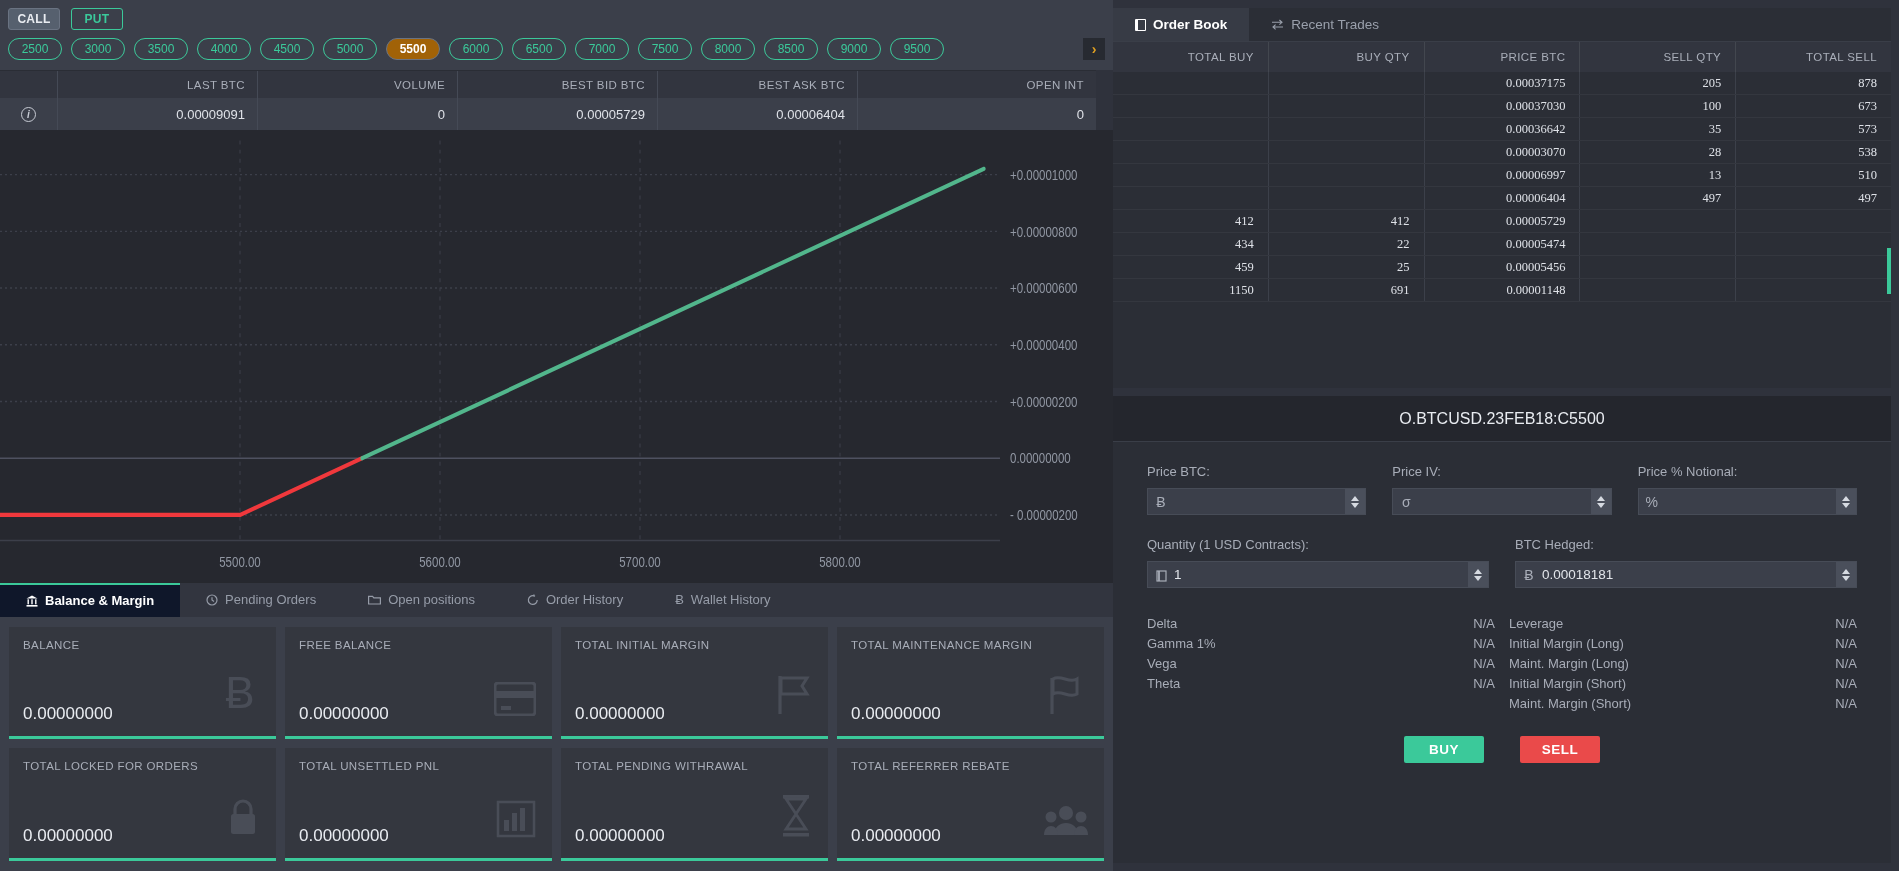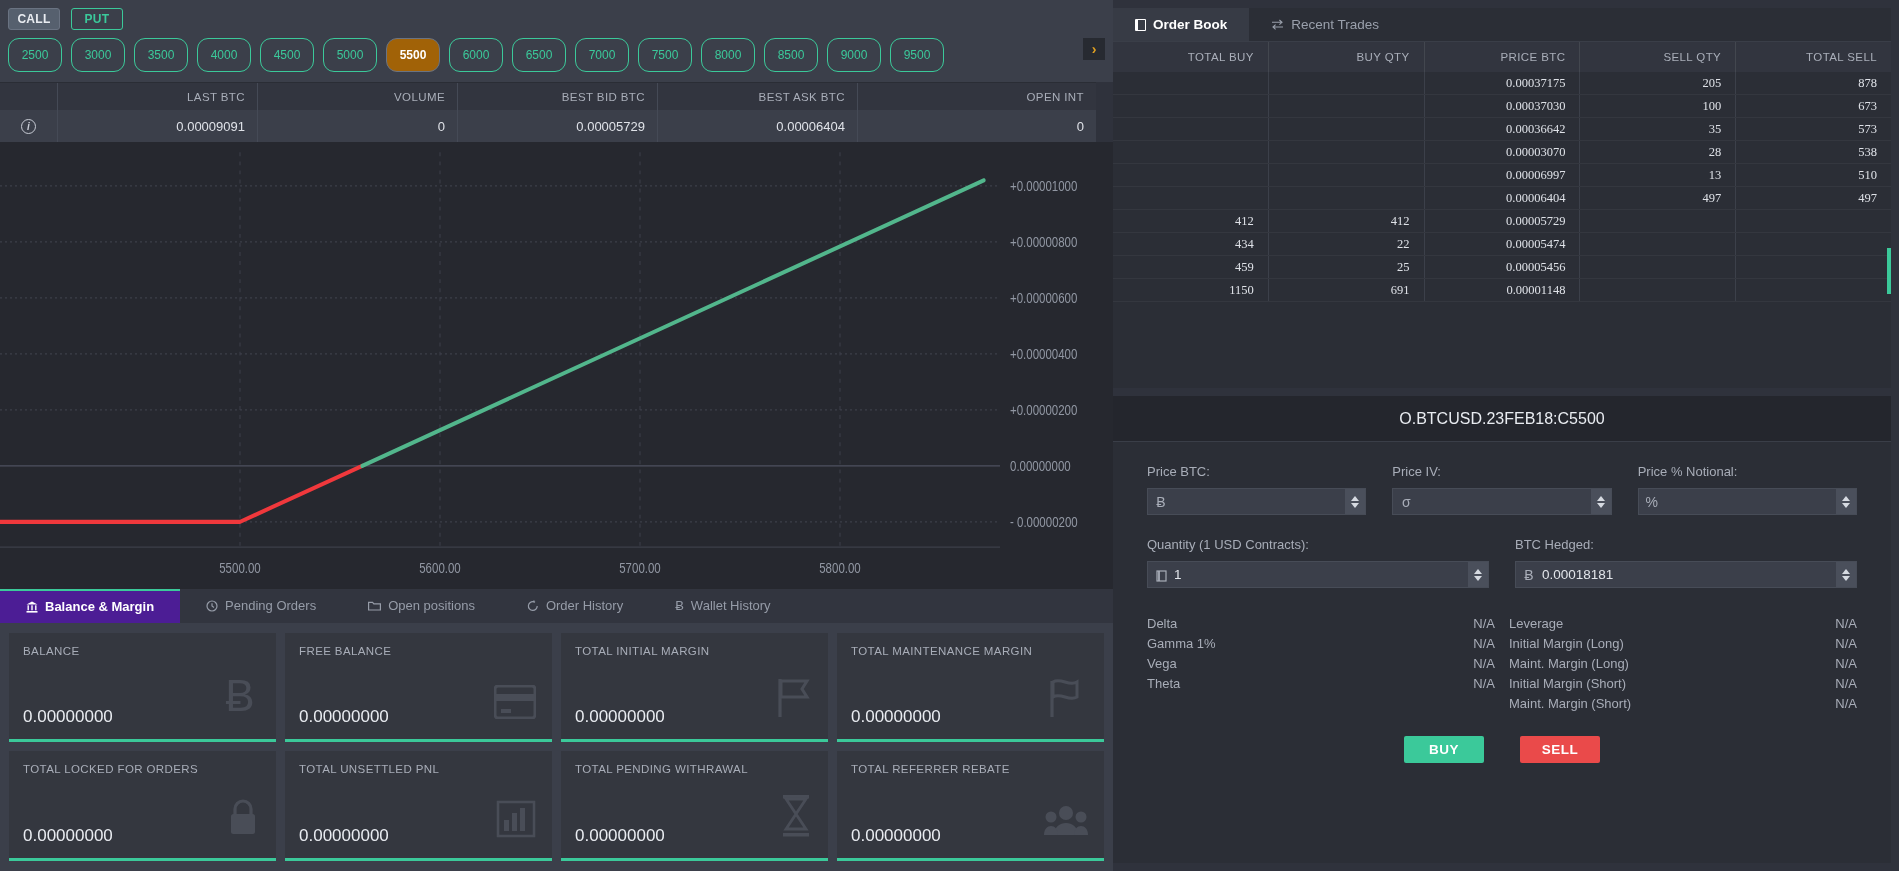--- a/index.html
+++ b/index.html
@@ -55,21 +55,21 @@
   .cp-row { display:flex; gap: 11px; margin-bottom: 8px; }
   .cp-btn {
     width: 52px; height: 22px; font-size: 12px; font-weight: bold;
     display:flex;align-items:center;justify-content:center;
     border:1px solid #3bc99a; color:#3bc99a; background:transparent;
     border-radius:3px; cursor:pointer; letter-spacing:.3px;
   }
   .cp-btn.active { background:#56606e; color:#e9ecf1; border-color:#6a7382; }
   .strike-row { display:flex; gap: 9px; position:relative; align-items:center; overflow:hidden; }
   .strike-btn {
-    min-width: 54px; height: 34px; font-size: 12px;
+    min-width: 54px; height: 22px; font-size: 12px;
     display:flex;align-items:center;justify-content:center;
     border:1px solid #3bc99a; color:#3bc99a; background:transparent;
     border-radius:11px; cursor:pointer; flex:0 0 auto;
   }
   .strike-btn.active { background:#a16207; color:#ffffff; border-color:#6a7382; font-weight:bold; }
   .strike-next {
     position:absolute; right:0; top:0; width: 22px; height: 22px;
     background:#272a31; color:#e0a020; font-size:14px; font-weight:bold;
     display:flex;align-items:center;justify-content:center;cursor:pointer;
   }
@@ -94,21 +94,21 @@
   
   .chart-wrap { flex: 1 1 auto; background:#26282f; position:relative; min-height: 0; }
   .chart-wrap svg { display:block; width:100%; height:100%; }
 
   
   .acct-tabs { height: 34px; background:#32353f; display:flex; align-items:stretch; flex:0 0 34px; }
   .acct-tab {
     display:flex;align-items:center;gap:7px;padding: 0 26px;
     font-size:13px;color:#969ca8;cursor:pointer;background:#32353f;
   }
-  .acct-tab.active { background:#4c1d95; color:#fff; font-weight:bold; border-top:2px solid #3bc99a; }
+  .acct-tab.active { background:#0f172a; color:#fff; font-weight:bold; border-top:2px solid #3bc99a; }
 
   
   .cards { background:#3b3f4a; padding: 10px 9px; flex:1 1 auto; min-height:0;
            display:grid; grid-template-columns: repeat(4, 1fr); grid-auto-rows: 1fr; gap: 9px; }
   .card { background:#34373f; position:relative; padding: 12px 14px 0 14px;
           border-bottom:3px solid #3bc99a; display:flex; flex-direction:column; justify-content:space-between; overflow:hidden; }
   .card-label { font-size:11.5px; color:#a8adb8; letter-spacing:.4px; }
   .card-value { font-size:17px; color:#e9ecf1; padding-bottom: 12px; }
   .card-ico { position:absolute; right:16px; bottom:16px; color:#4b4f59; opacity:.95; }
 

